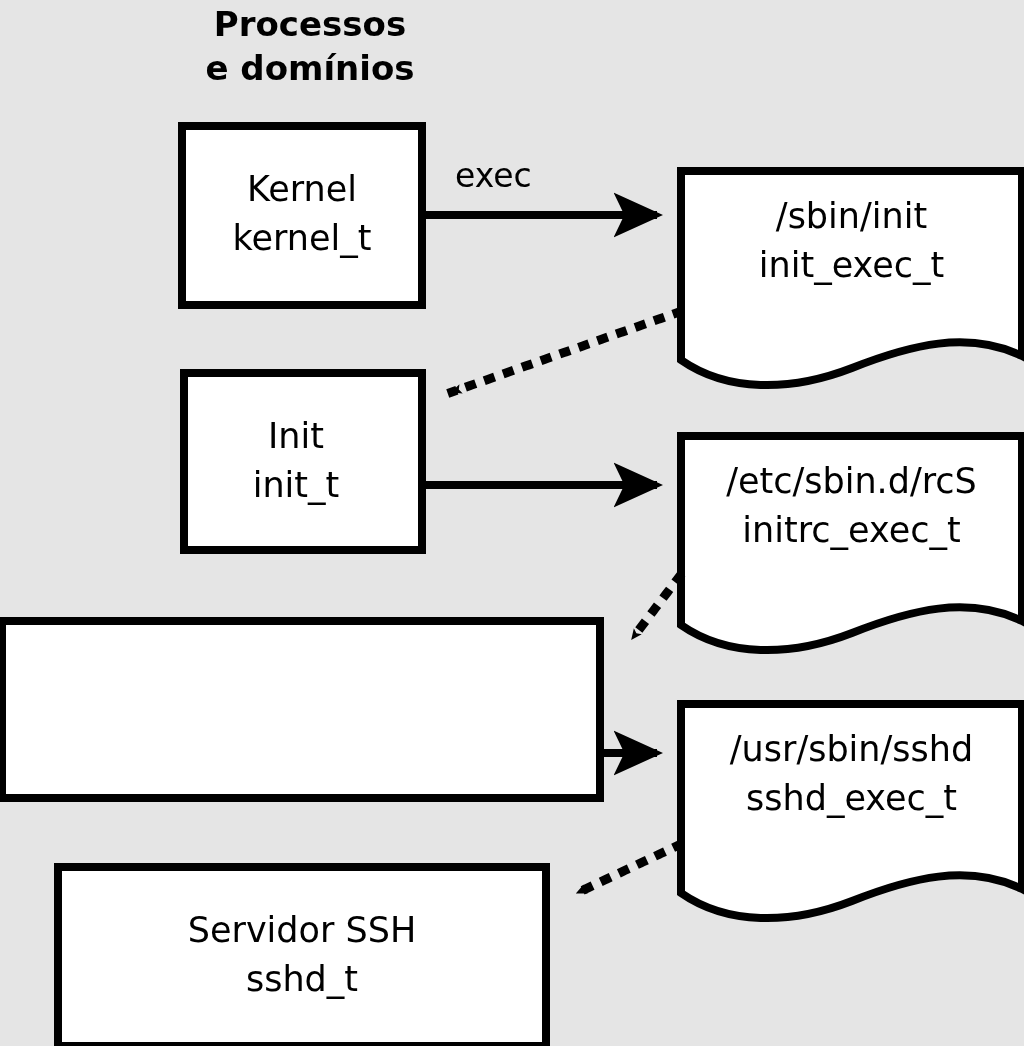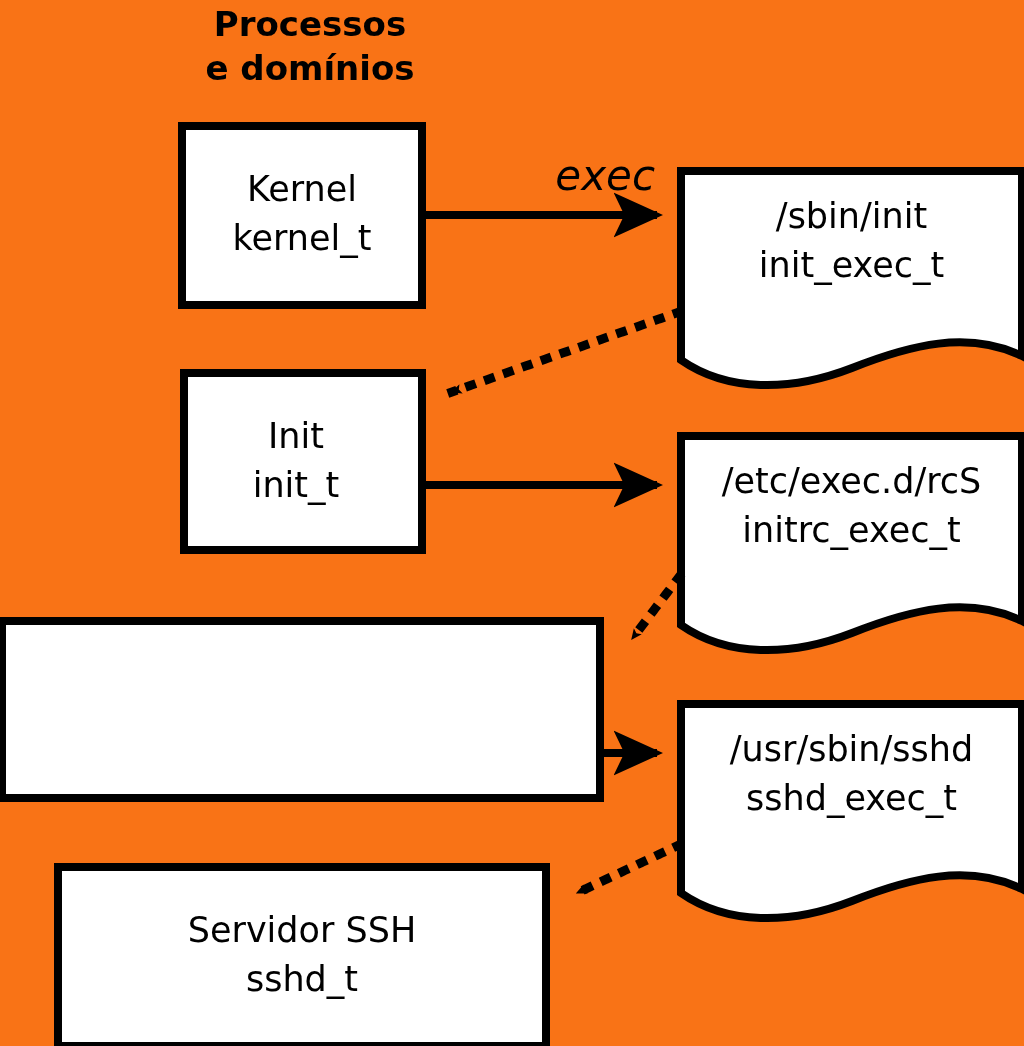--- a/index.html
+++ b/index.html
@@ -7,21 +7,21 @@
     padding: 0;
     background: #ffffff;
   }
   body {
     font-family: "DejaVu Sans", sans-serif;
   }
   #diagram-root {
     position: relative;
     width: 1024px;
     height: 1046px;
-    background: #f97316;
+    background: #e5e5e5;
     overflow: hidden;
   }
   #diagram-svg {
     position: absolute;
     left: 0;
     top: 0;
     width: 1024px;
     height: 1046px;
   }
   .col-title {
@@ -41,25 +41,24 @@
     position: absolute;
     text-align: center;
     color: #000000;
     font-size: 35px;
     line-height: 49px;
     white-space: pre-line;
     pointer-events: none;
   }
   .edge-label {
     position: absolute;
-    font-size: 42px;
+    font-size: 33px;
     line-height: 36px;
     color: #000000;
-    text-align: right;
-    font-style: italic;
+    text-align: left;
   }
 </style>
 </head>
 <body>
 
 <div id="diagram-root">
 
   <div class="col-title" id="title-left">Processos
 e domínios</div>
 
@@ -118,21 +117,21 @@
   <div class="node-label" style="left:177px; top:412px; width:238px;">Init
 init_t</div>
 
 
   <div class="node-label" style="left:58px; top:906px; width:488px;">Servidor SSH
 sshd_t</div>
 
   <div class="node-label" style="left:681px; top:192px; width:341px;">/sbin/init
 init_exec_t</div>
 
-  <div class="node-label" style="left:681px; top:457px; width:341px;">/etc/exec.d/rcS
+  <div class="node-label" style="left:681px; top:457px; width:341px;">/etc/sbin.d/rcS
 initrc_exec_t</div>
 
   <div class="node-label" style="left:681px; top:725px; width:341px;">/usr/sbin/sshd
 sshd_exec_t</div>
 
   <div class="edge-label" style="left:455px; top:158px; width:200px;">exec</div>
 
 </div>
 
 </body></html>

